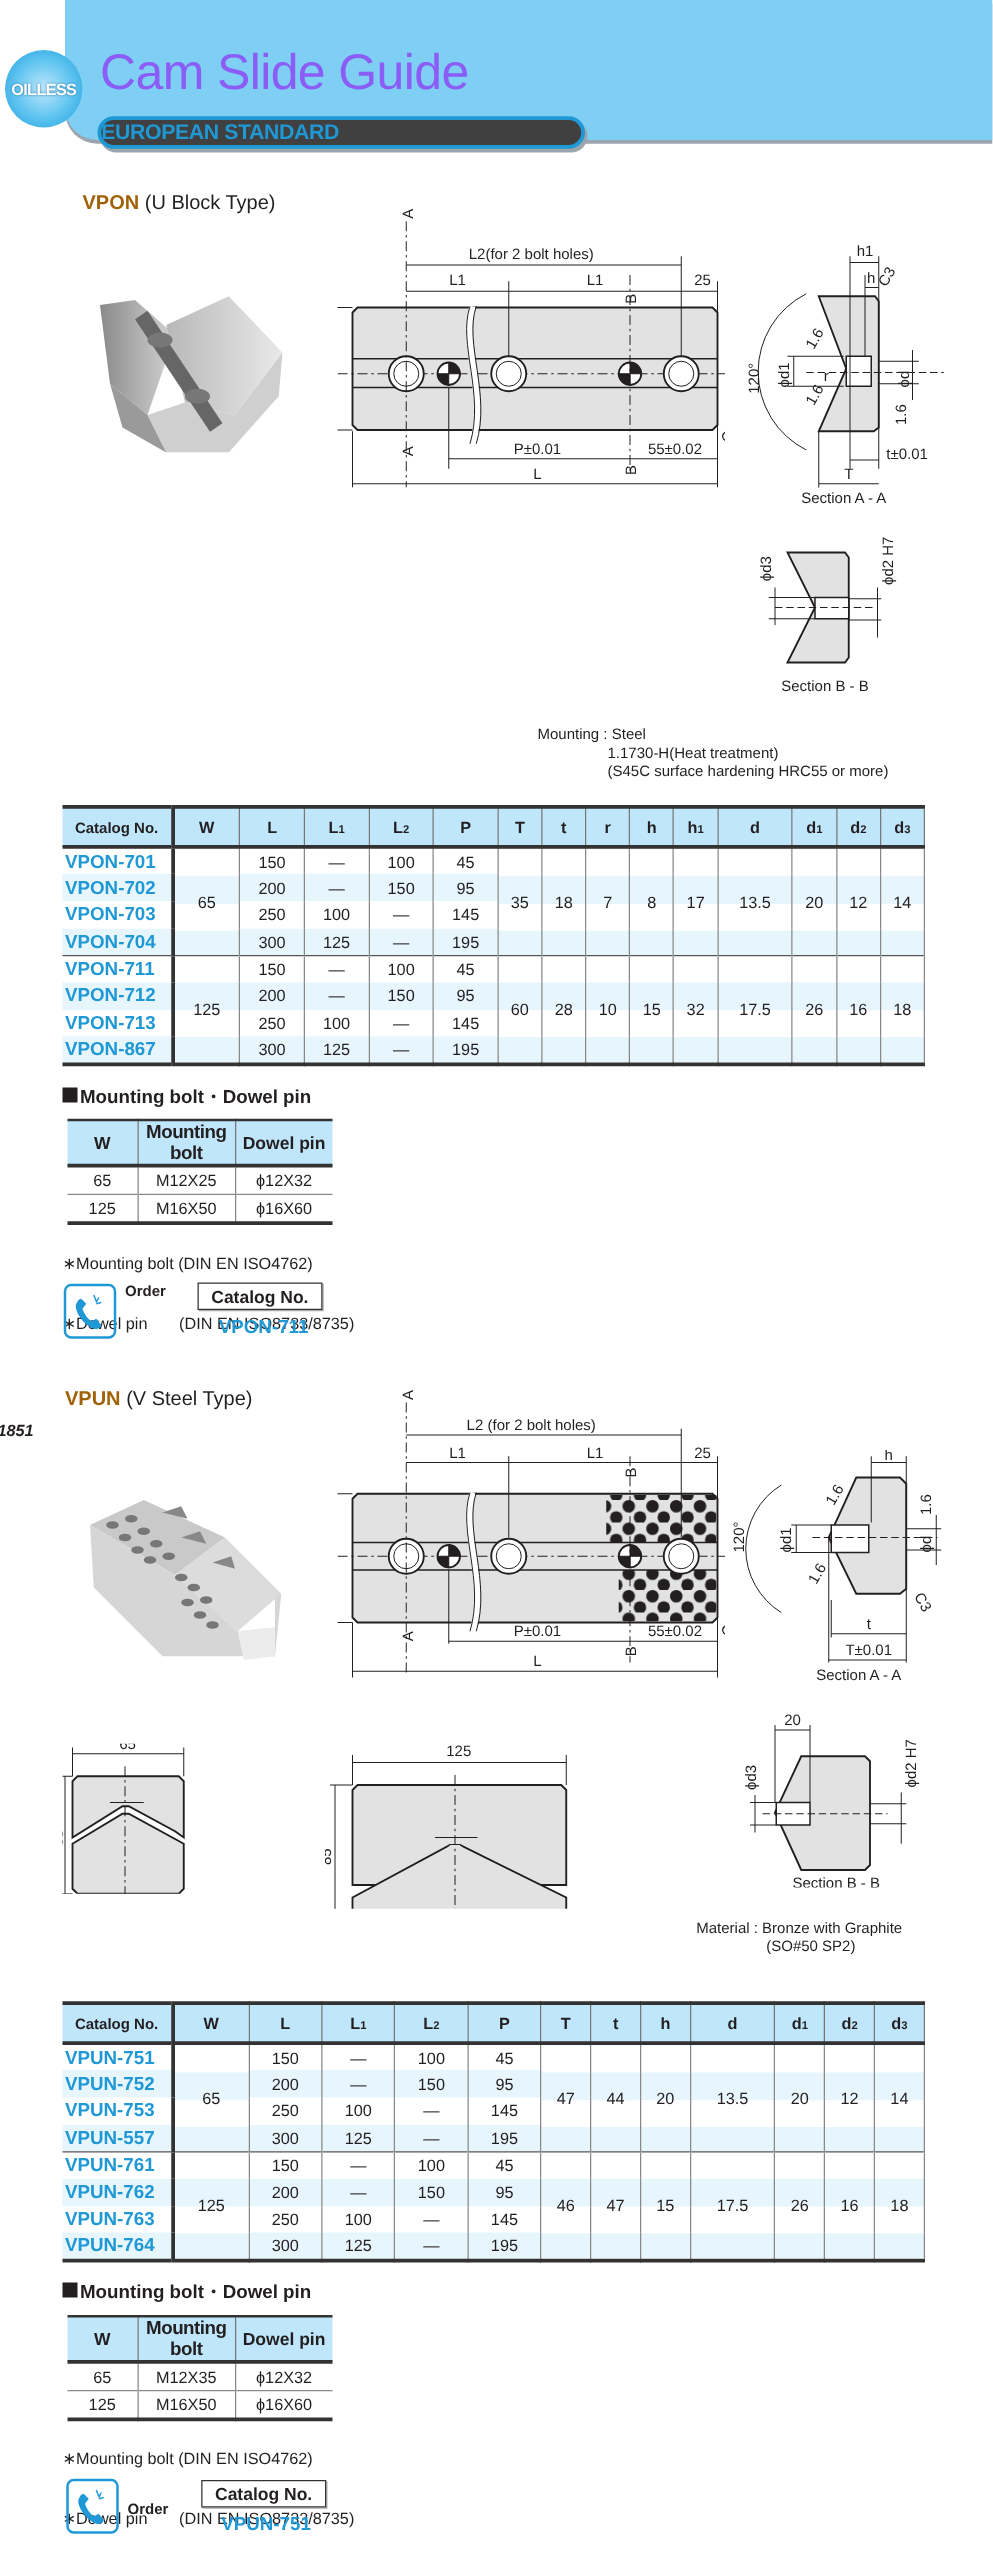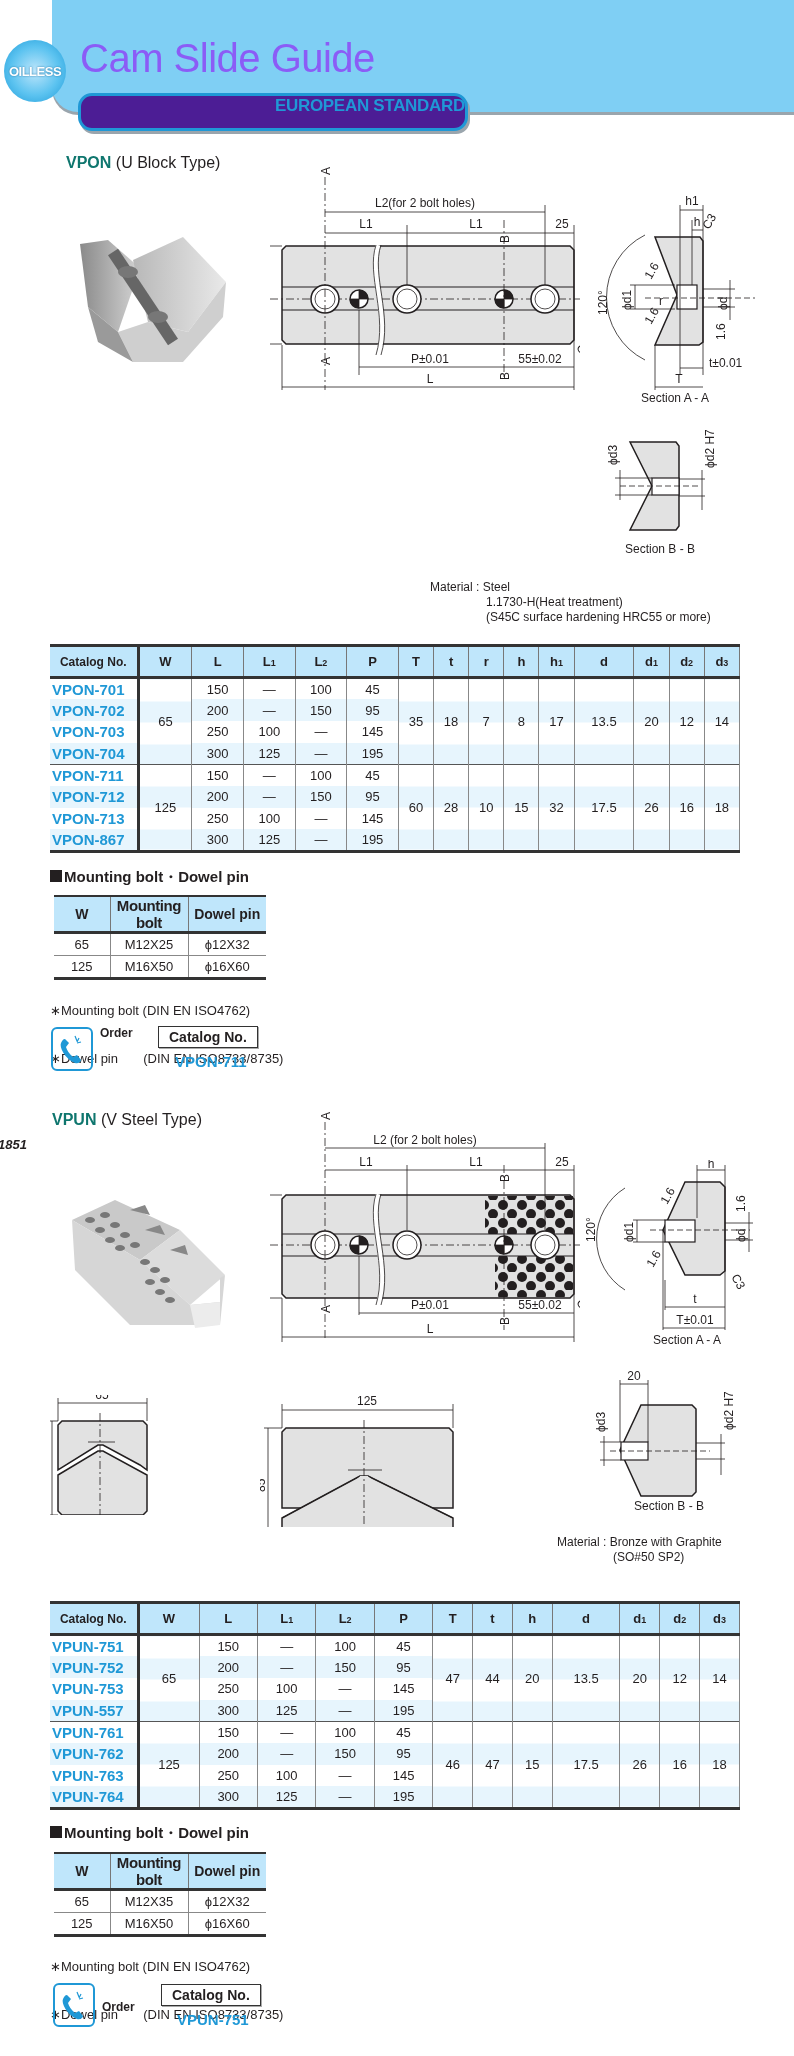--- a/index.html
+++ b/index.html
@@ -3,24 +3,24 @@
 <meta charset="utf-8">
 <style>
   * { box-sizing: border-box; margin: 0; padding: 0; }
   body { width: 794px; height: 2056px; background: #fff; font-family: "Liberation Sans", sans-serif; color: #231f20; position: relative; overflow: hidden; }
   .abs { position: absolute; }
   
   .hdr-band { left: 52px; top: 0; width: 742px; height: 112px; background: #7fcff4; border-bottom-left-radius: 26px; box-shadow: 0 3px 0 #9aa5ad; }
   .logo { left: 4px; top: 40px; width: 62px; height: 62px; border-radius: 50%; background: radial-gradient(circle at 50% 50%, #bfe6fb 0%, #5cc3f0 55%, #1d9ad8 100%); display: flex; align-items: center; justify-content: center; }
   .logo span { color: #fff; font-weight: 900; font-size: 13px; letter-spacing: -0.5px; text-shadow: 0 0 2px #1b6fa0; font-family: "Liberation Sans", sans-serif; }
   .title { left: 80px; top: 36px; font-size: 40px; font-weight: 400; letter-spacing: -0.5px; color: #8b5cf6; }
-  .std-pill { left: 78px; top: 93px; width: 390px; height: 38px; border: 3px solid #1f98d6; border-radius: 14px; background: #4c1d95; box-shadow: 2px 3px 0 #9aa5ad; text-align: right; font-weight: 700; font-size: 17px; color: #1f98d6; line-height: 20px; letter-spacing: -0.3px; }
+  .std-pill { left: 78px; top: 93px; width: 390px; height: 26px; border: 3px solid #1f98d6; border-radius: 14px; background: #404040; box-shadow: 2px 3px 0 #9aa5ad; text-align: left; font-weight: 700; font-size: 17px; color: #1f98d6; line-height: 20px; letter-spacing: -0.3px; }
   
   .sec-title { font-size: 16px; }
-  .sec-title .code { color: #0f766e; font-weight: 700; }
+  .sec-title .code { color: #a16207; font-weight: 700; }
   .side-num { font-weight: 700; font-style: italic; font-size: 13px; }
   
   svg text { font-family: "Liberation Sans", sans-serif; fill: #231f20; }
   .small-text { font-size: 12px; }
   .material { font-size: 12px; line-height: 15px; }
   
   table { border-collapse: collapse; font-size: 13px; }
   .spec th { background: #bfe6fb; font-weight: 700; height: 32px; border-left: 1px solid #777; border-right: 1px solid #777; font-size: 13px; }
   .spec thead tr { border-top: 3px solid #333; border-bottom: 3px solid #333; }
   .spec td { text-align: center; height: 21.7px; border-left: 1px solid #888; border-right: 1px solid #888; }
@@ -187,21 +187,21 @@
     <line x1="79" y1="59" x2="105" y2="59"></line>
       <line x1="79" y1="76" x2="105" y2="76"></line>
       <line x1="102" y1="50" x2="102" y2="90"></line>
   </g>
   <text x="0" y="0" class="small-text" transform="translate(17,45) rotate(-90)">ϕd3</text>
   <text x="0" y="0" class="small-text" transform="translate(114,48) rotate(-90)">ϕd2 H7</text>
   <text x="60" y="133" class="small-text" text-anchor="middle">Section B - B</text>
 </svg>
 
 <div class="abs material" style="left:430px;top:580px;">
-  <div>Material : Steel</div>
+  <div>Mounting : Steel</div>
   <div style="padding-left:56px">1.1730-H(Heat treatment)</div>
   <div style="padding-left:56px">(S45C surface hardening HRC55 or more)</div>
 </div>
 
 <table class="abs spec" style="left:50px;top:644px;width:690px">
   <thead>
       <tr id="vpon-head">
         <th class="cat" style="width: 88px;">Catalog No.</th>
         <th>W</th>
         <th>L</th>

